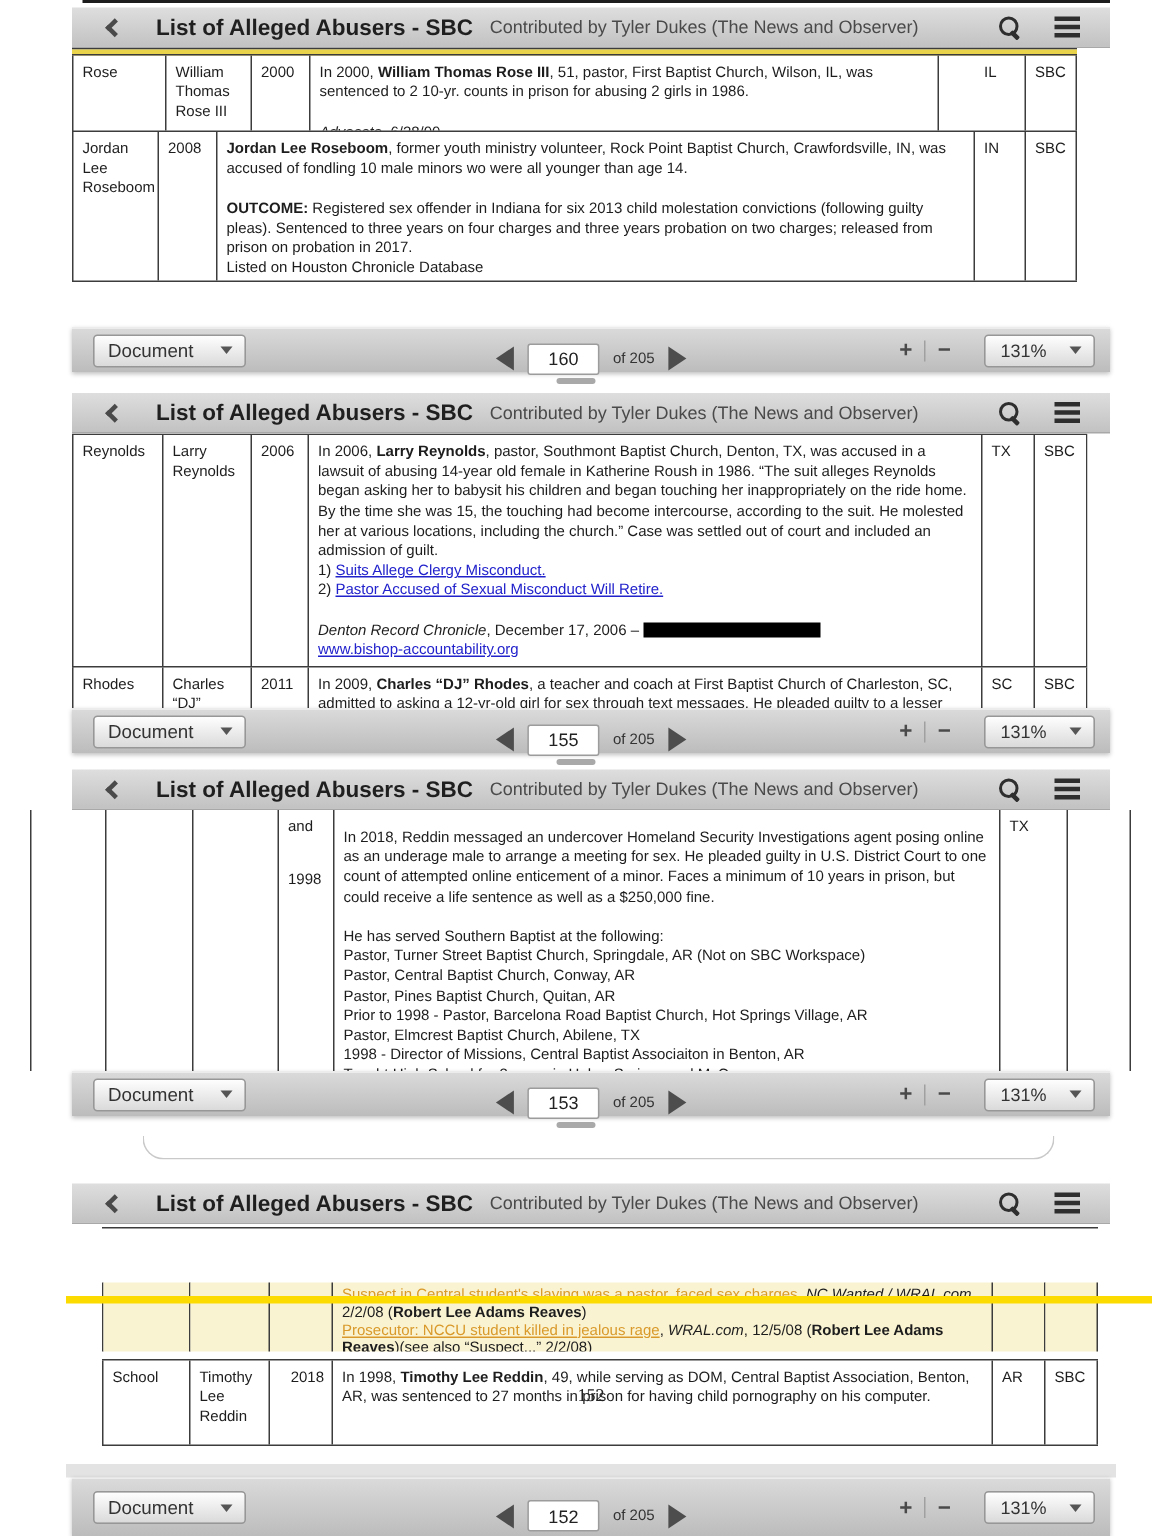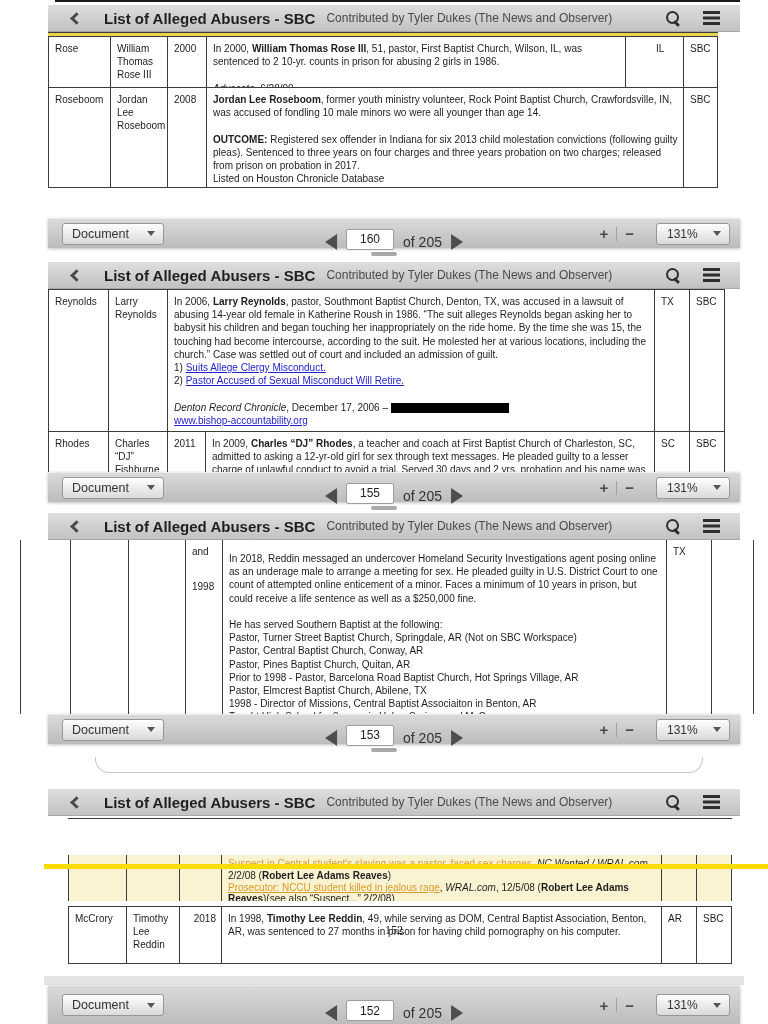--- a/index.html
+++ b/index.html
@@ -27,28 +27,28 @@
 
   
   .ftr{position:absolute;left:48px;width:692px;height:30px;
        background:linear-gradient(#dadada,#bcbcbc);border-top:1px solid #ececec;
        box-shadow:0 1px 3px rgba(0,0,0,.25);display:flex;align-items:center;}
   .docbtn{position:absolute;left:14px;width:102px;height:22px;border:1px solid #979797;border-radius:3px;
           background:linear-gradient(#fefefe,#dadada);display:flex;align-items:center;cursor:pointer;}
   .docbtn span.lbl{font-size:12.5px;color:#333;padding-left:9px;}
   .caret{width:0;height:0;border-left:4px solid transparent;border-right:4px solid transparent;
          border-top:5px solid #555;margin-left:auto;margin-right:8px;}
-  .navgrp{position:absolute;left:50%;transform:translateX(-50%);display:flex;align-items:flex-end;gap:9px;margin-top:11px;}
+  .navgrp{position:absolute;left:50%;transform:translateX(-50%);display:flex;align-items:center;gap:9px;margin-top:11px;}
   .tri-left{width:0;height:0;border-top:8px solid transparent;border-bottom:8px solid transparent;
             border-right:12px solid #4d4d4d;cursor:pointer;}
   .tri-right{width:0;height:0;border-top:8px solid transparent;border-bottom:8px solid transparent;
              border-left:12px solid #4d4d4d;cursor:pointer;}
   .pagein{width:48px;height:21px;border:1px solid #9c9c9c;border-radius:2px;background:#fff;
           text-align:center;font-size:12px;font-family:"Liberation Sans",sans-serif;color:#222;}
-  .oflbl{font-size:14px;color:#333;}
+  .oflbl{font-size:10px;color:#333;}
   .zoomgrp{position:absolute;right:10px;display:flex;align-items:center;}
   .pm{font-size:15px;font-weight:bold;color:#4a4a4a;padding:0 8px;cursor:pointer;}
   .pmsep{width:1px;height:14px;background:#a0a0a0;}
   .zoombox{width:74px;height:22px;border:1px solid #979797;border-radius:3px;
            background:linear-gradient(#fefefe,#dadada);display:flex;align-items:center;
            margin-left:14px;cursor:pointer;}
   .zoombox span.lbl{font-size:12px;color:#333;padding-left:10px;}
   .dash{position:absolute;left:371px;width:26px;height:4px;background:#a9a9a9;border-radius:2px;cursor:row-resize;}
 
   
@@ -97,24 +97,24 @@
       <div class="stripe"></div>
       <div class="trow" style="height:51px;">
         <div class="cell" style="width:62px;">Rose</div>
         <div class="cell" style="width:57px;">William Thomas Rose III</div>
         <div class="cell" style="width:39px;">2000</div>
         <div class="cell grow"><span>In 2000, </span><b>William Thomas Rose III</b><span>, 51, pastor, First Baptist Church, Wilson, IL, was sentenced to 2 10-yr. counts in prison for abusing 2 girls in 1986.</span><br><br><i>Advocate</i><span>, 6/28/00</span></div>
         <div class="cell" style="width:34px;margin-left:24px;">IL</div>
         <div class="cell" style="width:34px;">SBC</div>
       </div>
       <div class="trow" style="height:100px;">
-        <div class="cell" style="width:62px;">Roseboom</div>
         <div class="cell" style="width:57px;">Jordan Lee Roseboom</div>
         <div class="cell" style="width:39px;">2008</div>
         <div class="cell grow"><b>Jordan Lee Roseboom</b><span>, former youth ministry volunteer, Rock Point Baptist Church, Crawfordsville, IN, was accused of fondling 10 male minors wo were all younger than age 14.</span><br><br><b>OUTCOME:</b><span> Registered sex offender in Indiana for six 2013 child molestation convictions (following guilty pleas). Sentenced to three years on four charges and three years probation on two charges; released from prison on probation in 2017.</span><br><span>Listed on Houston Chronicle Database</span><br><br></div>
+        <div class="cell" style="width:34px;">IN</div>
         <div class="cell" style="width:34px;">SBC</div>
       </div>
     </div>
   </div>
 
   <div class="ftr" style="top:218px;">
     <div class="docbtn">
       <span class="lbl">Document</span>
       <div class="caret"></div>
     </div>
@@ -146,20 +146,21 @@
       <div class="mag"></div>
       <div class="bars"></div>
     </div>
   </div>
 
   <div class="doc" style="left:48px;top:289px;width:677px;height:183px;">
     <div class="tbl topbdr" style="width:677px;">
       <div class="trow" style="min-height:118px;">
         <div class="cell" style="width:60px;">Reynolds</div>
         <div class="cell" style="width:59px;">Larry Reynolds</div>
+        <div class="cell" style="width:38px;">2006</div>
         <div class="cell grow"><span>In 2006, </span><b>Larry Reynolds</b><span>, pastor, Southmont Baptist Church, Denton, TX, was accused in a lawsuit of abusing 14-year old female in Katherine Roush in 1986.  “The suit alleges Reynolds began asking her to babysit his children and began touching her inappropriately on the ride home. By the time she was 15, the touching had become intercourse, according to the suit. He molested her at various locations, including the church.” Case was settled out of court and included an admission of guilt.</span><br><span>1) </span><a class="doclink" href="#">Suits Allege Clergy Misconduct.</a><br><span>2) </span><a class="doclink" href="#">Pastor Accused of Sexual Misconduct Will Retire.</a><br><br><i>Denton Record Chronicle</i><span>, December 17, 2006 – </span><span class="redact"></span><br><a class="doclink" href="#">www.bishop-accountability.org</a></div>
         <div class="cell" style="width:35px;">TX</div>
         <div class="cell" style="width:35px;">SBC</div>
       </div>
       <div class="trow noline" style="min-height:66px;">
         <div class="cell" style="width:60px;">Rhodes</div>
         <div class="cell" style="width:59px;">Charles “DJ” Fishburne IIII</div>
         <div class="cell" style="width:38px;">2011</div>
         <div class="cell grow"><span>In 2009, </span><b>Charles “DJ” Rhodes</b><span>, a teacher and coach at First Baptist Church of Charleston, SC, admitted to asking a 12-yr-old girl for sex through text messages.  He pleaded guilty to a lesser charge of unlawful conduct to avoid a trial.  Served 30 days and 2 yrs. probation and his name was to be added to the central registry for child abuse and neglect.</span><br><br></div>
         <div class="cell" style="width:35px;">SC</div>
@@ -263,21 +264,21 @@
         <div class="cell" style="width:58px;"></div>
         <div class="cell" style="width:53px;"></div>
         <div class="cell" style="width:42px;"></div>
         <div class="cell grow" style="padding-top:3px;"><a class="hlink" href="#">Suspect in Central student's slaying was a pastor, faced sex charges</a><span>, </span><i>NC Wanted / WRAL.com</i><span>, 2/2/08 (</span><b>Robert Lee Adams Reaves</b><span>)</span><br><a class="hlink" href="#">Prosecutor: NCCU student killed in jealous rage</a><span>, </span><i>WRAL.com</i><span>, 12/5/08 (</span><b>Robert Lee Adams Reaves</b><span>)(see also “Suspect...” 2/2/08)</span></div>
         <div class="cell" style="width:35px;"></div>
         <div class="cell" style="width:35px;"></div>
       </div>
     </div>
     <div class="tbl topbdr" style="width:664px;margin-left:20px;margin-top:5px;">
       <div class="trow" style="height:57px;">
-        <div class="cell" style="width:58px;">McCrory</div>
+        <div class="cell" style="width:58px;">School</div>
         <div class="cell" style="width:53px;">Timothy Lee Reddin</div>
         <div class="cell" style="width:42px;text-align:right;">2018</div>
         <div class="cell grow"><span>In 1998, </span><b>Timothy Lee Reddin</b><span>, 49, while serving as DOM, Central Baptist Association, Benton, AR, was sentenced to 27 months in prison for having child pornography on his computer.</span></div>
         <div class="cell" style="width:35px;">AR</div>
         <div class="cell" style="width:35px;">SBC</div>
       </div>
     </div>
   </div>
   <div class="divider-yellow"></div>
   <div class="docpage-num">152</div>

